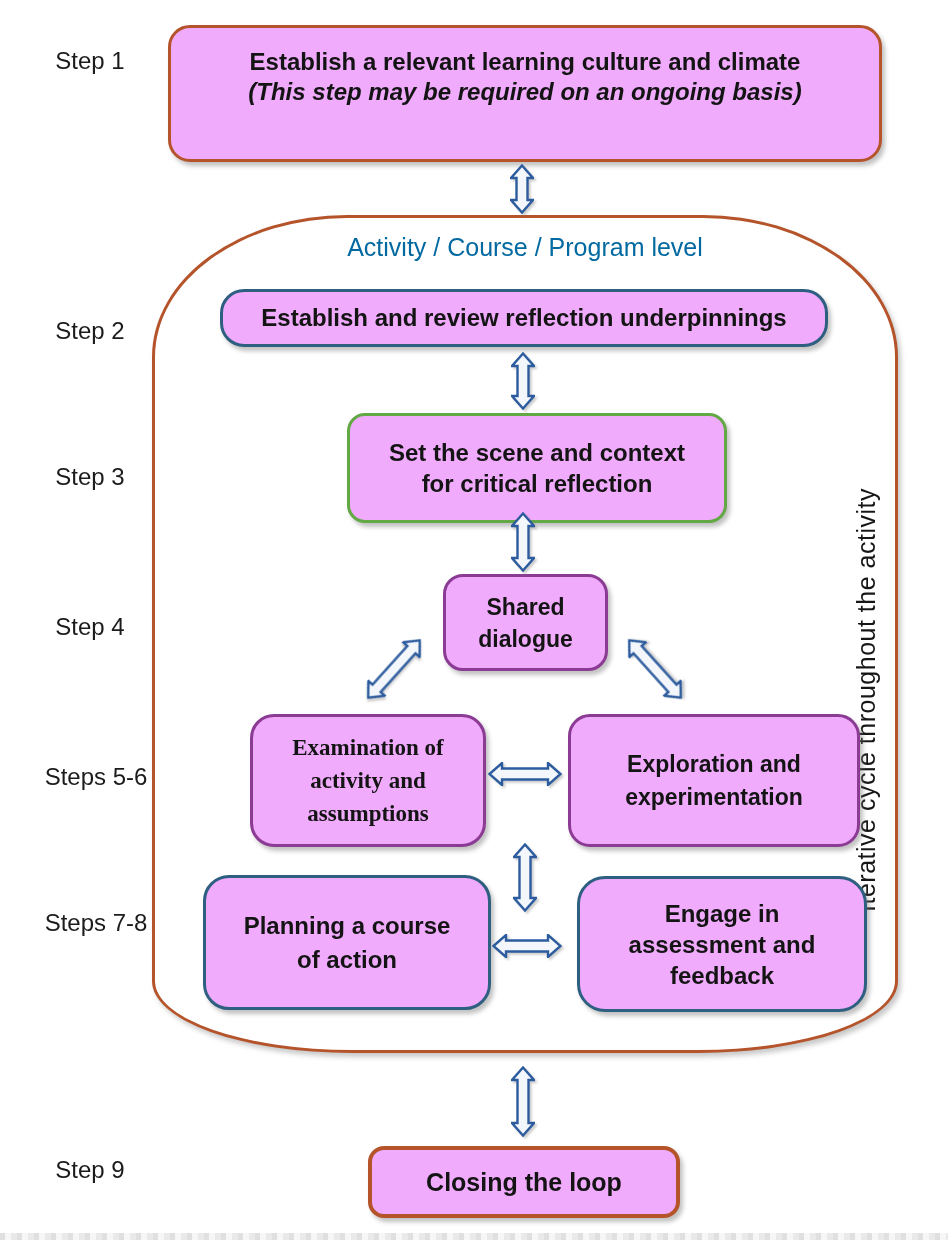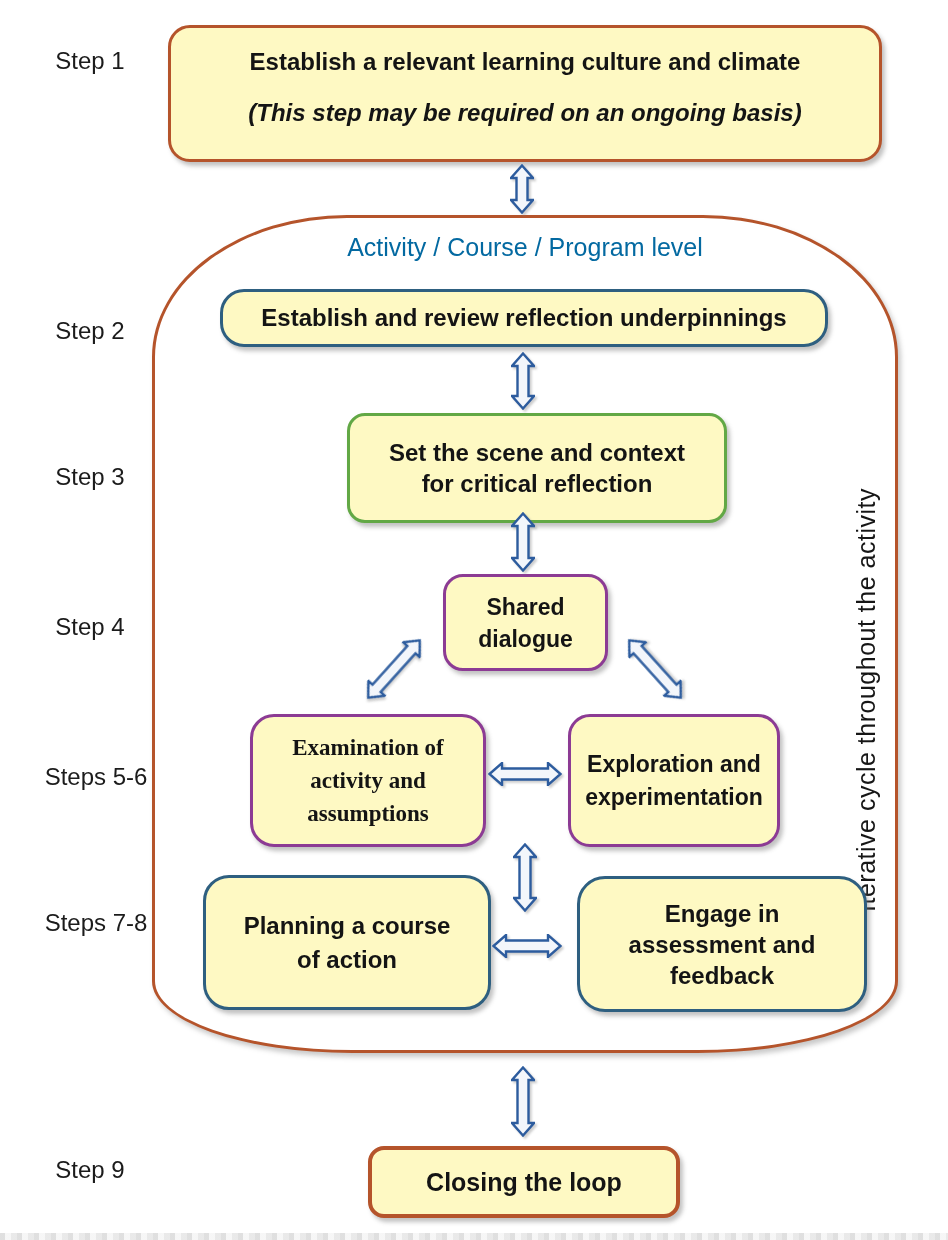--- a/index.html
+++ b/index.html
@@ -14,21 +14,21 @@
   body{background:#ffffff;}
   .canvas{
     position:relative;width:948px;height:1240px;background:#ffffff;overflow:hidden;
     font-family:"Liberation Sans",sans-serif;color:var(--color-text);
   }
   .step-label{
     position:absolute;font-size:24px;line-height:30px;text-align:center;
     color:#1b1b1b;white-space:nowrap;
   }
   .box{
-    position:absolute;background:#fef9c3;display:flex;flex-direction:column;
+    position:absolute;background:#f0abfc;display:flex;flex-direction:column;
     align-items:center;justify-content:center;text-align:right;font-weight:bold;
     box-shadow:3px 4px 4px rgba(120,120,120,.45);
   }
   .box .ln{white-space:nowrap;}
   .orange-border{border:3px solid var(--color-outer);}
   .blue-border{border:3px solid var(--color-blue);}
   .green-border{border:3px solid var(--color-green);}
   .purple-border{border:3.5px solid var(--color-purple);}
   .frame{
     position:absolute;left:152px;top:215px;width:746px;height:838px;
@@ -42,26 +42,26 @@
   }
   .side-label{
     position:absolute;left:566px;top:685px;width:600px;height:30px;
     transform:rotate(-90deg);transform-origin:center;
     font-size:25px;line-height:30px;letter-spacing:.5px;text-align:center;color:#161616;
   }
   
   .box.b1{left:168px;top:25px;width:714px;height:137px;border-radius:22px;
     justify-content:flex-start;padding-top:19px;box-sizing:border-box;}
   .b1-title{font-size:24px;line-height:30px;font-weight:bold;}
-  .b1-note{font-size:24px;line-height:30px;font-weight:600;font-style:italic;margin-top:21px;}
+  .b1-note{font-size:24px;line-height:30px;font-weight:600;font-style:italic;}
   .box.b2{left:220px;top:289px;width:608px;height:58px;border-radius:24px;font-size:24px;box-sizing:border-box;}
   .box.b3{left:347px;top:413px;width:380px;height:110px;border-radius:18px;font-size:24px;line-height:31px;box-sizing:border-box;}
   .box.b4{left:443px;top:574px;width:165px;height:97px;border-radius:20px;font-size:23px;line-height:32px;box-sizing:border-box;}
   .box.b5{left:250px;top:714px;width:236px;height:133px;border-radius:24px;font-size:23px;line-height:33px;box-sizing:border-box;font-family:Liberation Serif, serif;}
-  .box.b6{left:568px;top:714px;width:212px;height:133px;border-radius:22px;font-size:23px;line-height:33px;box-sizing:border-box;}
+  .box.b6{left:568px;top:714px;width:292px;height:133px;border-radius:22px;font-size:23px;line-height:33px;box-sizing:border-box;}
   .box.b7{left:203px;top:875px;width:288px;height:135px;border-radius:26px;font-size:24px;line-height:34px;box-sizing:border-box;}
   .box.b8{left:577px;top:876px;width:290px;height:136px;border-radius:28px;font-size:24px;line-height:31px;box-sizing:border-box;}
   .box.b9{left:368px;top:1146px;width:312px;height:72px;border-radius:16px;font-size:25px;border-width:4px;box-sizing:border-box;}
   .arrow{position:absolute;filter:drop-shadow(2px 2px 1px rgba(130,130,130,.4));}
   .arrow path{fill:#f3f6fb;stroke:var(--color-arrow);stroke-width:2.4;stroke-linejoin:miter;}
   .diag-l{transform:rotate(42deg);}
   .diag-r{transform:rotate(-42deg);}
   .artifact{
     position:absolute;left:0;top:1233px;width:948px;height:7px;opacity:.45;
     background:repeating-linear-gradient(90deg,#b9b9b9 0 5px,#ececec 5px 11px,#cfcfcf 11px 17px);

